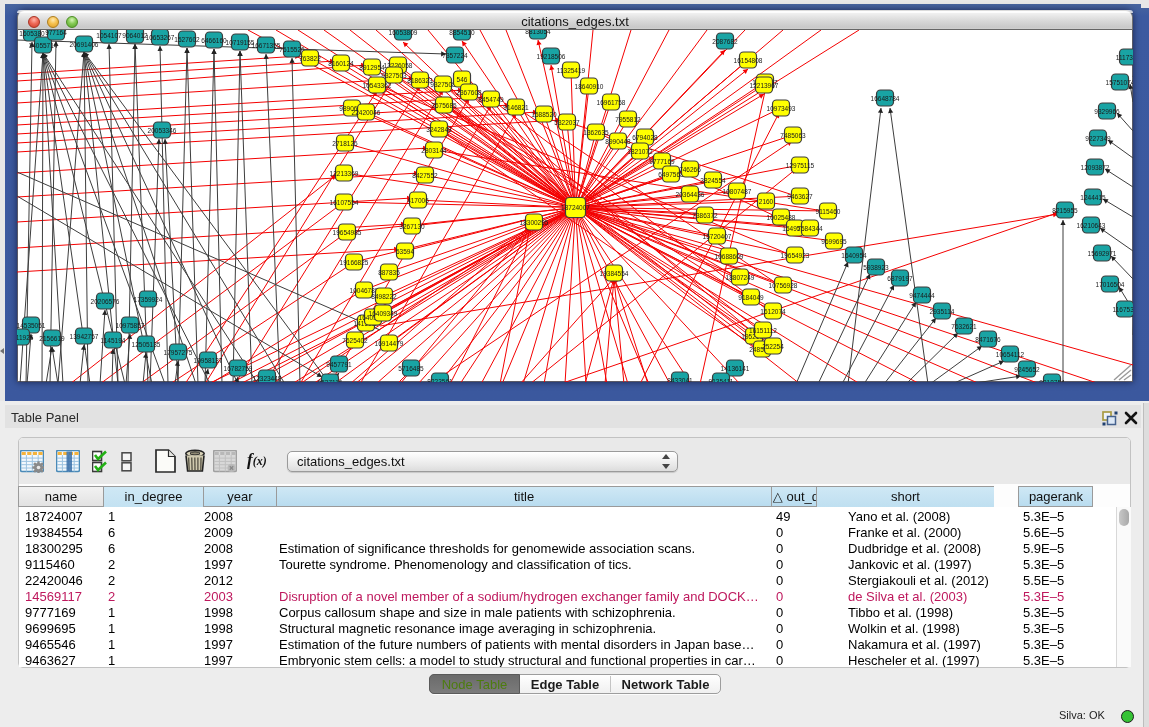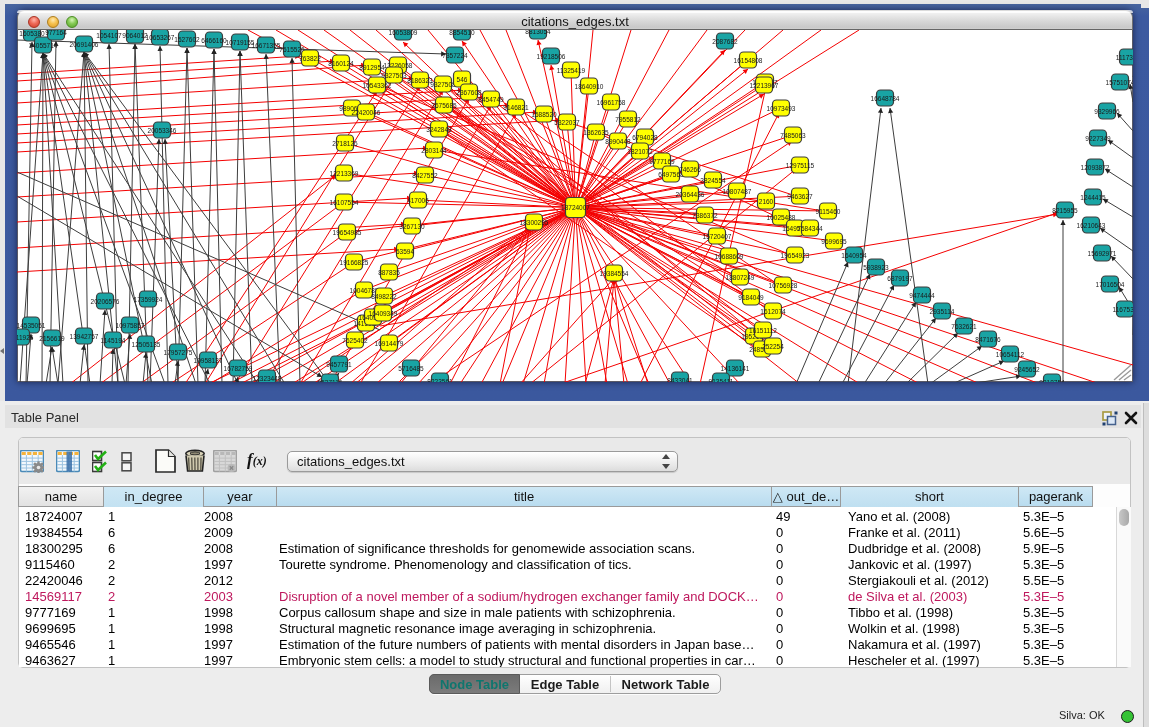--- a/index.html
+++ b/index.html
@@ -881,40 +881,40 @@
 <svg class="abs" style="left:660px;top:454px" width="12" height="15" viewBox="0 0 12 15">
 <path d="M6 0 L10 5 L2 5 Z" fill="#444"></path>
     <path d="M6 15 L10 10 L2 10 Z" fill="#444"></path>
 </svg>
 
 <div style="position:absolute;left:18px;top:486px;width:85px;height:21px;background:linear-gradient(#f2f2f2,#e2e2e2);border:1px solid #9a9a9a;border-right:none;box-sizing:border-box;text-align:center;font-size:13px;line-height:20px;color:#111">name</div>
 <div style="position:absolute;left:103px;top:486px;width:100px;height:38px;background:linear-gradient(#cfe8f5,#b9dcef);border:1px solid #9a9a9a;border-right:none;box-sizing:border-box;text-align:center;font-size:13px;line-height:20px;color:#111">in_degree</div>
 <div style="position:absolute;left:203px;top:486px;width:73px;height:21px;background:linear-gradient(#cfe8f5,#b9dcef);border:1px solid #9a9a9a;border-right:none;box-sizing:border-box;text-align:center;font-size:13px;line-height:20px;color:#111">year</div>
 <div style="position:absolute;left:276px;top:486px;width:495px;height:21px;background:linear-gradient(#cfe8f5,#b9dcef);border:1px solid #9a9a9a;border-right:none;box-sizing:border-box;text-align:center;font-size:13px;line-height:20px;color:#111">title</div>
 <div style="position:absolute;left:771px;top:486px;width:69px;height:21px;background:linear-gradient(#cfe8f5,#b9dcef);border:1px solid #9a9a9a;border-right:none;box-sizing:border-box;text-align:center;font-size:13px;line-height:20px;color:#111">△ out_de…</div>
-<div style="position:absolute;left:840px;top:486px;width:178px;height:29px;background:linear-gradient(#cfe8f5,#b9dcef);border:1px solid #9a9a9a;border-right:none;box-sizing:border-box;text-align:center;font-size:13px;line-height:20px;color:#111">short</div>
+<div style="position:absolute;left:816px;top:486px;width:178px;height:29px;background:linear-gradient(#cfe8f5,#b9dcef);border:1px solid #9a9a9a;border-right:none;box-sizing:border-box;text-align:center;font-size:13px;line-height:20px;color:#111">short</div>
 <div style="position:absolute;left:1018px;top:486px;width:75px;height:21px;background:linear-gradient(#cfe8f5,#b9dcef);border:1px solid #9a9a9a;border-right:none;box-sizing:border-box;text-align:center;font-size:13px;line-height:20px;color:#111">pagerank</div>
 <div style="position:absolute;left:1092px;top:486px;width:1px;height:21px;background:#9a9a9a"></div>
 <div class="abs" style="left:19px;top:507px;width:1097px;height:160px;background:#ffffff;overflow:hidden">
 </div>
 <div class="abs" style="left:19px;top:507px;width:1112px;height:160px;overflow:hidden">
     <div style="position:absolute;left:0;top:2px;width:1113px;height:16px;font-size:13px;line-height:16px;color:#000;white-space:nowrap">
       <span style="position:absolute;left:6px">18724007</span>
       <span style="position:absolute;left:89px">1</span>
       <span style="position:absolute;left:185px">2008</span>
       <span style="position:absolute;left:757px">49</span>
       <span style="position:absolute;left:829px">Yano et al. (2008)</span>
       <span style="position:absolute;left:1004px">5.3E–5</span>
     </div>
     <div style="position:absolute;left:0;top:18px;width:1113px;height:16px;font-size:13px;line-height:16px;color:#000;white-space:nowrap">
       <span style="position:absolute;left:6px">19384554</span>
       <span style="position:absolute;left:89px">6</span>
       <span style="position:absolute;left:185px">2009</span>
       <span style="position:absolute;left:757px">0</span>
-      <span style="position:absolute;left:829px">Franke et al. (2011)</span>
+      <span style="position:absolute;left:829px">Franke et al. (2000)</span>
       <span style="position:absolute;left:1004px">5.6E–5</span>
     </div>
     <div style="position:absolute;left:0;top:34px;width:1113px;height:16px;font-size:13px;line-height:16px;color:#000;white-space:nowrap">
       <span style="position:absolute;left:6px">18300295</span>
       <span style="position:absolute;left:89px">6</span>
       <span style="position:absolute;left:185px">2008</span>
       <span style="position:absolute;left:260px">Estimation of significance thresholds for genomewide association scans.</span>
       <span style="position:absolute;left:757px">0</span>
       <span style="position:absolute;left:829px">Dudbridge et al. (2008)</span>
       <span style="position:absolute;left:1004px">5.9E–5</span>
@@ -983,19 +983,19 @@
     </div>
   </div>
 
 <div class="abs" style="left:1116px;top:507px;width:15px;height:160px;background:#fafafa;border-left:1px solid #d8d8d8;box-sizing:border-box"></div>
 <div class="abs" style="left:1119px;top:509px;width:10px;height:17px;background:linear-gradient(90deg,#c8c8c8,#a8a8a8);border-radius:5px"></div>
 
 <div class="abs" style="left:429px;top:674px;width:292px;height:20px;border:1px solid #9d9d9d;border-radius:5px;
 background:linear-gradient(#ffffff,#f0f0f0);box-sizing:border-box;box-shadow:0 1px 0 rgba(255,255,255,0.8)"></div>
 <div class="abs" style="left:429px;top:674px;width:91px;height:20px;border-radius:5px 0 0 5px;
 background:linear-gradient(#6b6b6b,#7b7b7b);border:1px solid #5a5a5a;box-sizing:border-box"></div>
-<div class="abs" style="left:429px;top:677px;width:91px;text-align:center;font-size:13px;font-weight:bold;color:#0f766e">Node Table</div>
+<div class="abs" style="left:429px;top:677px;width:91px;text-align:center;font-size:13px;font-weight:normal;color:#4d7c0f">Node Table</div>
 <div class="abs" style="left:520px;top:677px;width:90px;text-align:center;font-size:13px;font-weight:bold;color:#1c1c1c">Edge Table</div>
 <div class="abs" style="left:610px;top:677px;width:111px;text-align:center;font-size:13px;font-weight:bold;color:#1c1c1c">Network Table</div>
 <div class="abs" style="left:610px;top:676px;width:1px;height:16px;background:#c4c4c4"></div>
 
 <div class="abs" style="left:1059px;top:709px;font-size:11px;color:#222">Silva: OK</div>
 <div class="abs" style="left:1121px;top:710px;width:11px;height:11px;border-radius:50%;background:#35c335;border:1px solid #1d1d1d"></div>
 
 </body></html>

